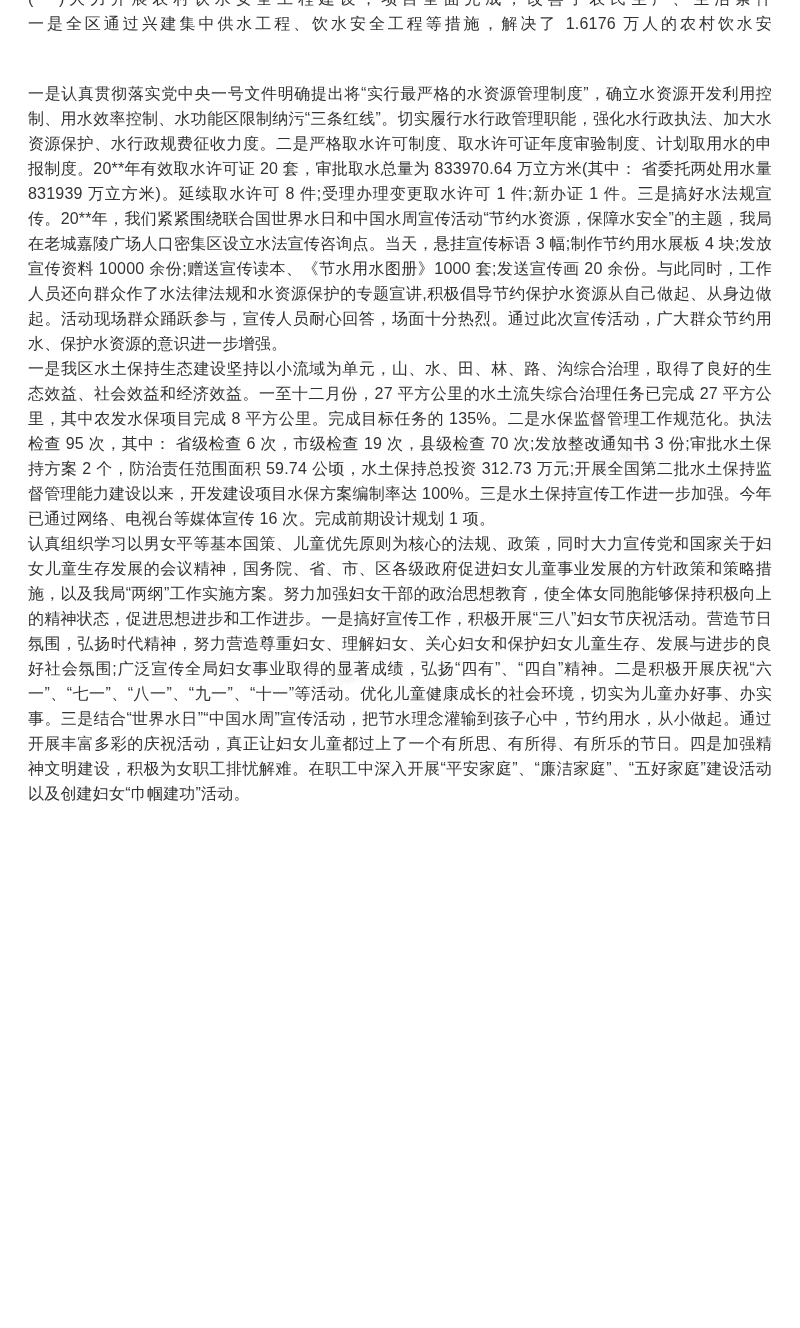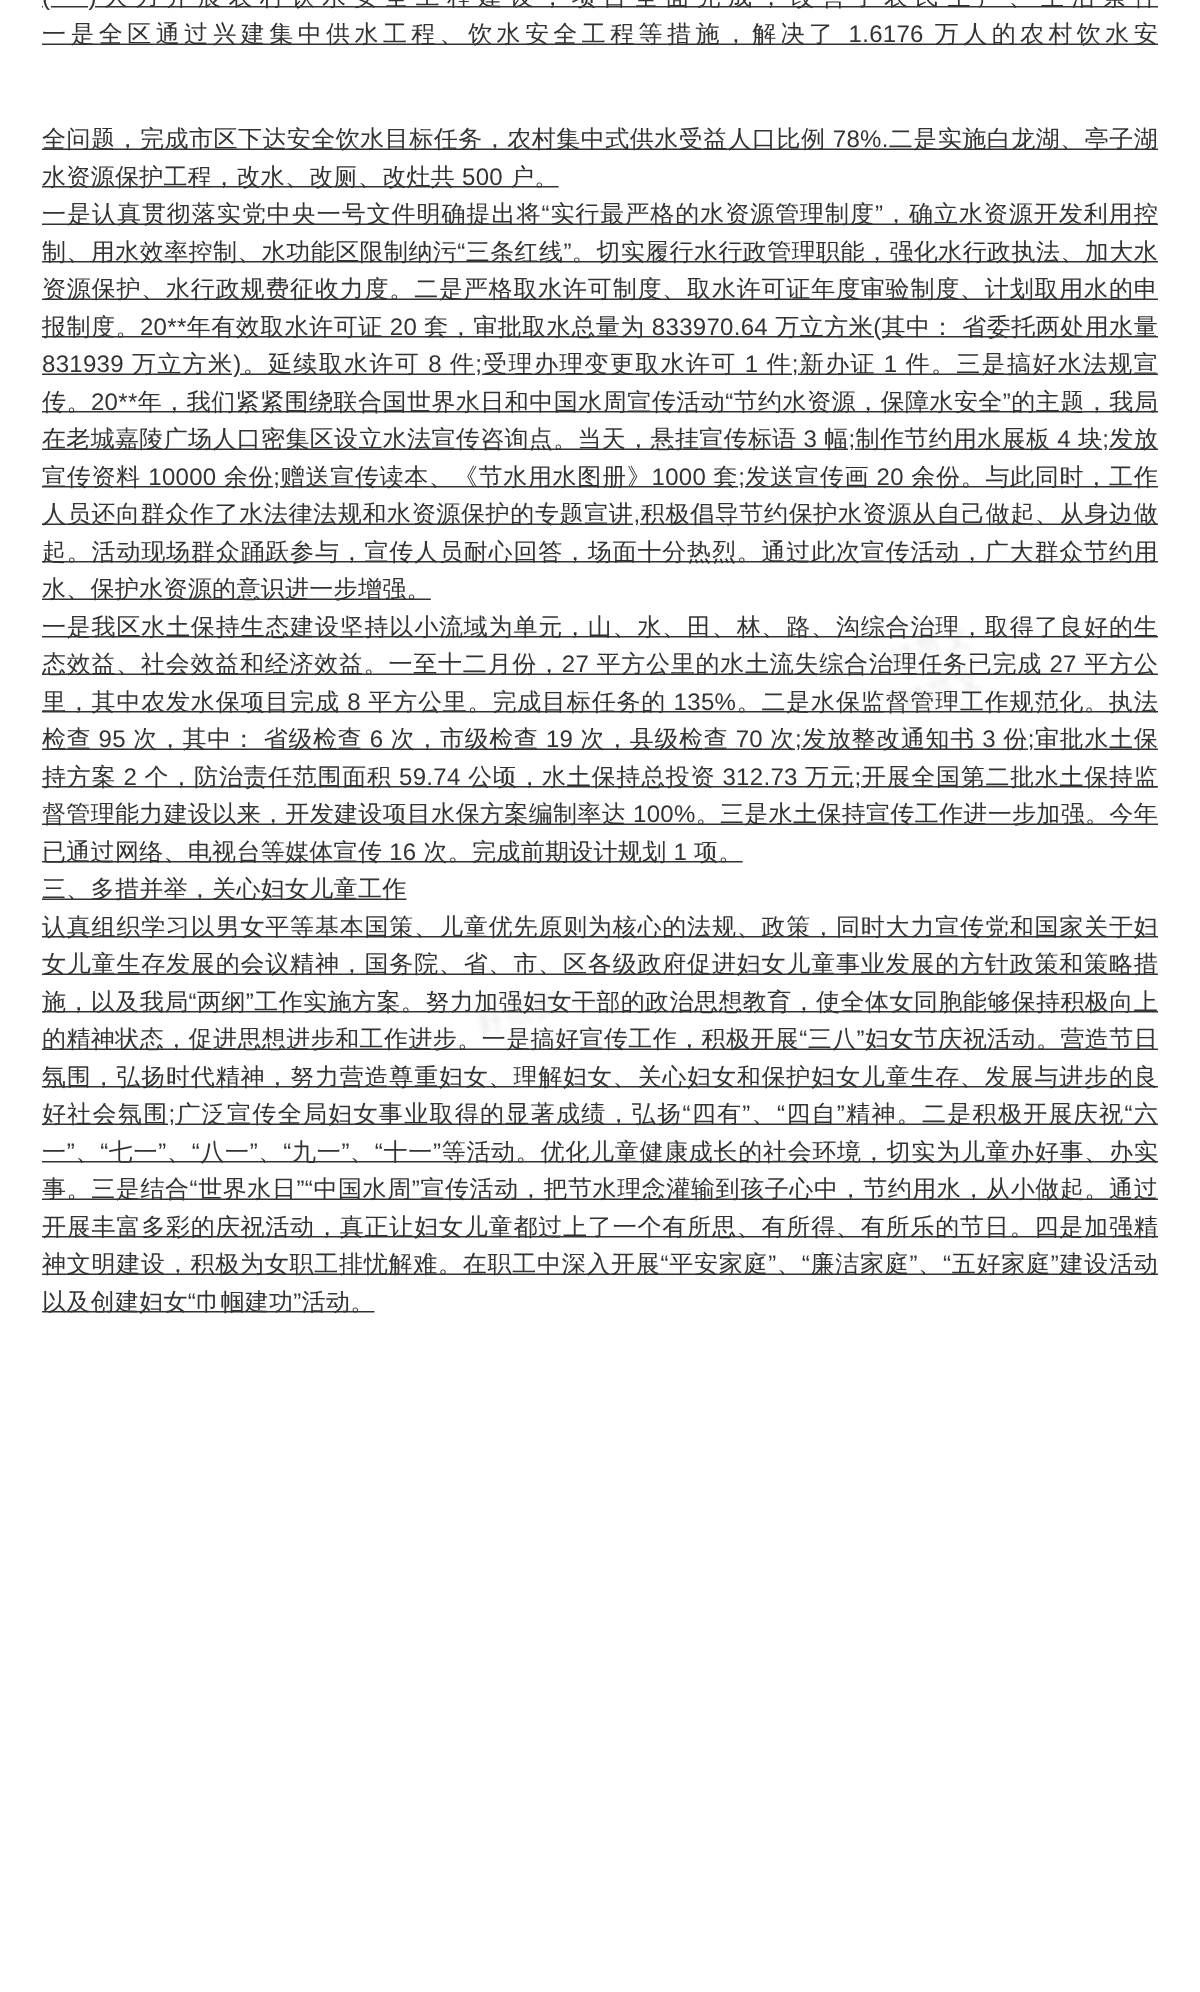--- a/index.html
+++ b/index.html
@@ -27,21 +27,20 @@
     color: #333333;
     font-size: 16px;
     line-height: 25px;
     text-align: justify;
     letter-spacing: 0.2px;
     z-index: 2;
   }
   .text-flow p {
     margin: 0;
     padding: 0;
-    text-decoration: underline;
   }
   .force-justify {
     text-align: justify;
     text-align-last: justify;
   }
   .gap {
     height: 45px;
   }
   .watermark {
     position: absolute;
@@ -80,26 +79,24 @@
   <span class="watermark wm2">好范文</span>
 
   <div class="text-flow">
 
     <p class="force-justify">(一)大力开展农村饮水安全工程建设，项目全面完成，改善了农民生产、生活条件</p>
 
     <p class="force-justify">一是全区通过兴建集中供水工程、饮水安全工程等措施，解决了 1.6176 万人的农村饮水安</p>
 
     <div class="gap"></div>
 
-    <p>全问题，完成市区下达安全饮水目标任务，农村集中式供水受益人口比例 78%.二是实施白龙湖、亭子湖水资源保护工程，改水、改厕、改灶共 500 户。</p>
 
 
     <p>一是认真贯彻落实党中央一号文件明确提出将“实行最严格的水资源管理制度”，确立水资源开发利用控制、用水效率控制、水功能区限制纳污“三条红线”。切实履行水行政管理职能，强化水行政执法、加大水资源保护、水行政规费征收力度。二是严格取水许可制度、取水许可证年度审验制度、计划取用水的申报制度。20**年有效取水许可证 20 套，审批取水总量为 833970.64 万立方米(其中： 省委托两处用水量 831939 万立方米)。延续取水许可 8 件;受理办理变更取水许可 1 件;新办证 1 件。三是搞好水法规宣传。20**年，我们紧紧围绕联合国世界水日和中国水周宣传活动“节约水资源，保障水安全”的主题，我局在老城嘉陵广场人口密集区设立水法宣传咨询点。当天，悬挂宣传标语 3 幅;制作节约用水展板 4 块;发放宣传资料 10000 余份;赠送宣传读本、《节水用水图册》1000 套;发送宣传画 20 余份。与此同时，工作人员还向群众作了水法律法规和水资源保护的专题宣讲,积极倡导节约保护水资源从自己做起、从身边做起。活动现场群众踊跃参与，宣传人员耐心回答，场面十分热烈。通过此次宣传活动，广大群众节约用水、保护水资源的意识进一步增强。</p>
 
 
     <p>一是我区水土保持生态建设坚持以小流域为单元，山、水、田、林、路、沟综合治理，取得了良好的生态效益、社会效益和经济效益。一至十二月份，27 平方公里的水土流失综合治理任务已完成 27 平方公里，其中农发水保项目完成 8 平方公里。完成目标任务的 135%。二是水保监督管理工作规范化。执法检查 95 次，其中： 省级检查 6 次，市级检查 19 次，县级检查 70 次;发放整改通知书 3 份;审批水土保持方案 2 个，防治责任范围面积 59.74 公顷，水土保持总投资 312.73 万元;开展全国第二批水土保持监督管理能力建设以来，开发建设项目水保方案编制率达 100%。三是水土保持宣传工作进一步加强。今年已通过网络、电视台等媒体宣传 16 次。完成前期设计规划 1 项。</p>
 
-    <p>三、多措并举，关心妇女儿童工作</p>
 
     <p>认真组织学习以男女平等基本国策、儿童优先原则为核心的法规、政策，同时大力宣传党和国家关于妇女儿童生存发展的会议精神，国务院、省、市、区各级政府促进妇女儿童事业发展的方针政策和策略措施，以及我局“两纲”工作实施方案。努力加强妇女干部的政治思想教育，使全体女同胞能够保持积极向上的精神状态，促进思想进步和工作进步。一是搞好宣传工作，积极开展“三八”妇女节庆祝活动。营造节日氛围，弘扬时代精神，努力营造尊重妇女、理解妇女、关心妇女和保护妇女儿童生存、发展与进步的良好社会氛围;广泛宣传全局妇女事业取得的显著成绩，弘扬“四有”、“四自”精神。二是积极开展庆祝“六一”、“七一”、“八一”、“九一”、“十一”等活动。优化儿童健康成长的社会环境，切实为儿童办好事、办实事。三是结合“世界水日”“中国水周”宣传活动，把节水理念灌输到孩子心中，节约用水，从小做起。通过开展丰富多彩的庆祝活动，真正让妇女儿童都过上了一个有所思、有所得、有所乐的节日。四是加强精神文明建设，积极为女职工排忧解难。在职工中深入开展“平安家庭”、“廉洁家庭”、“五好家庭”建设活动以及创建妇女“巾帼建功”活动。</p>
 
   </div>
 </div>
 
 </body></html>

